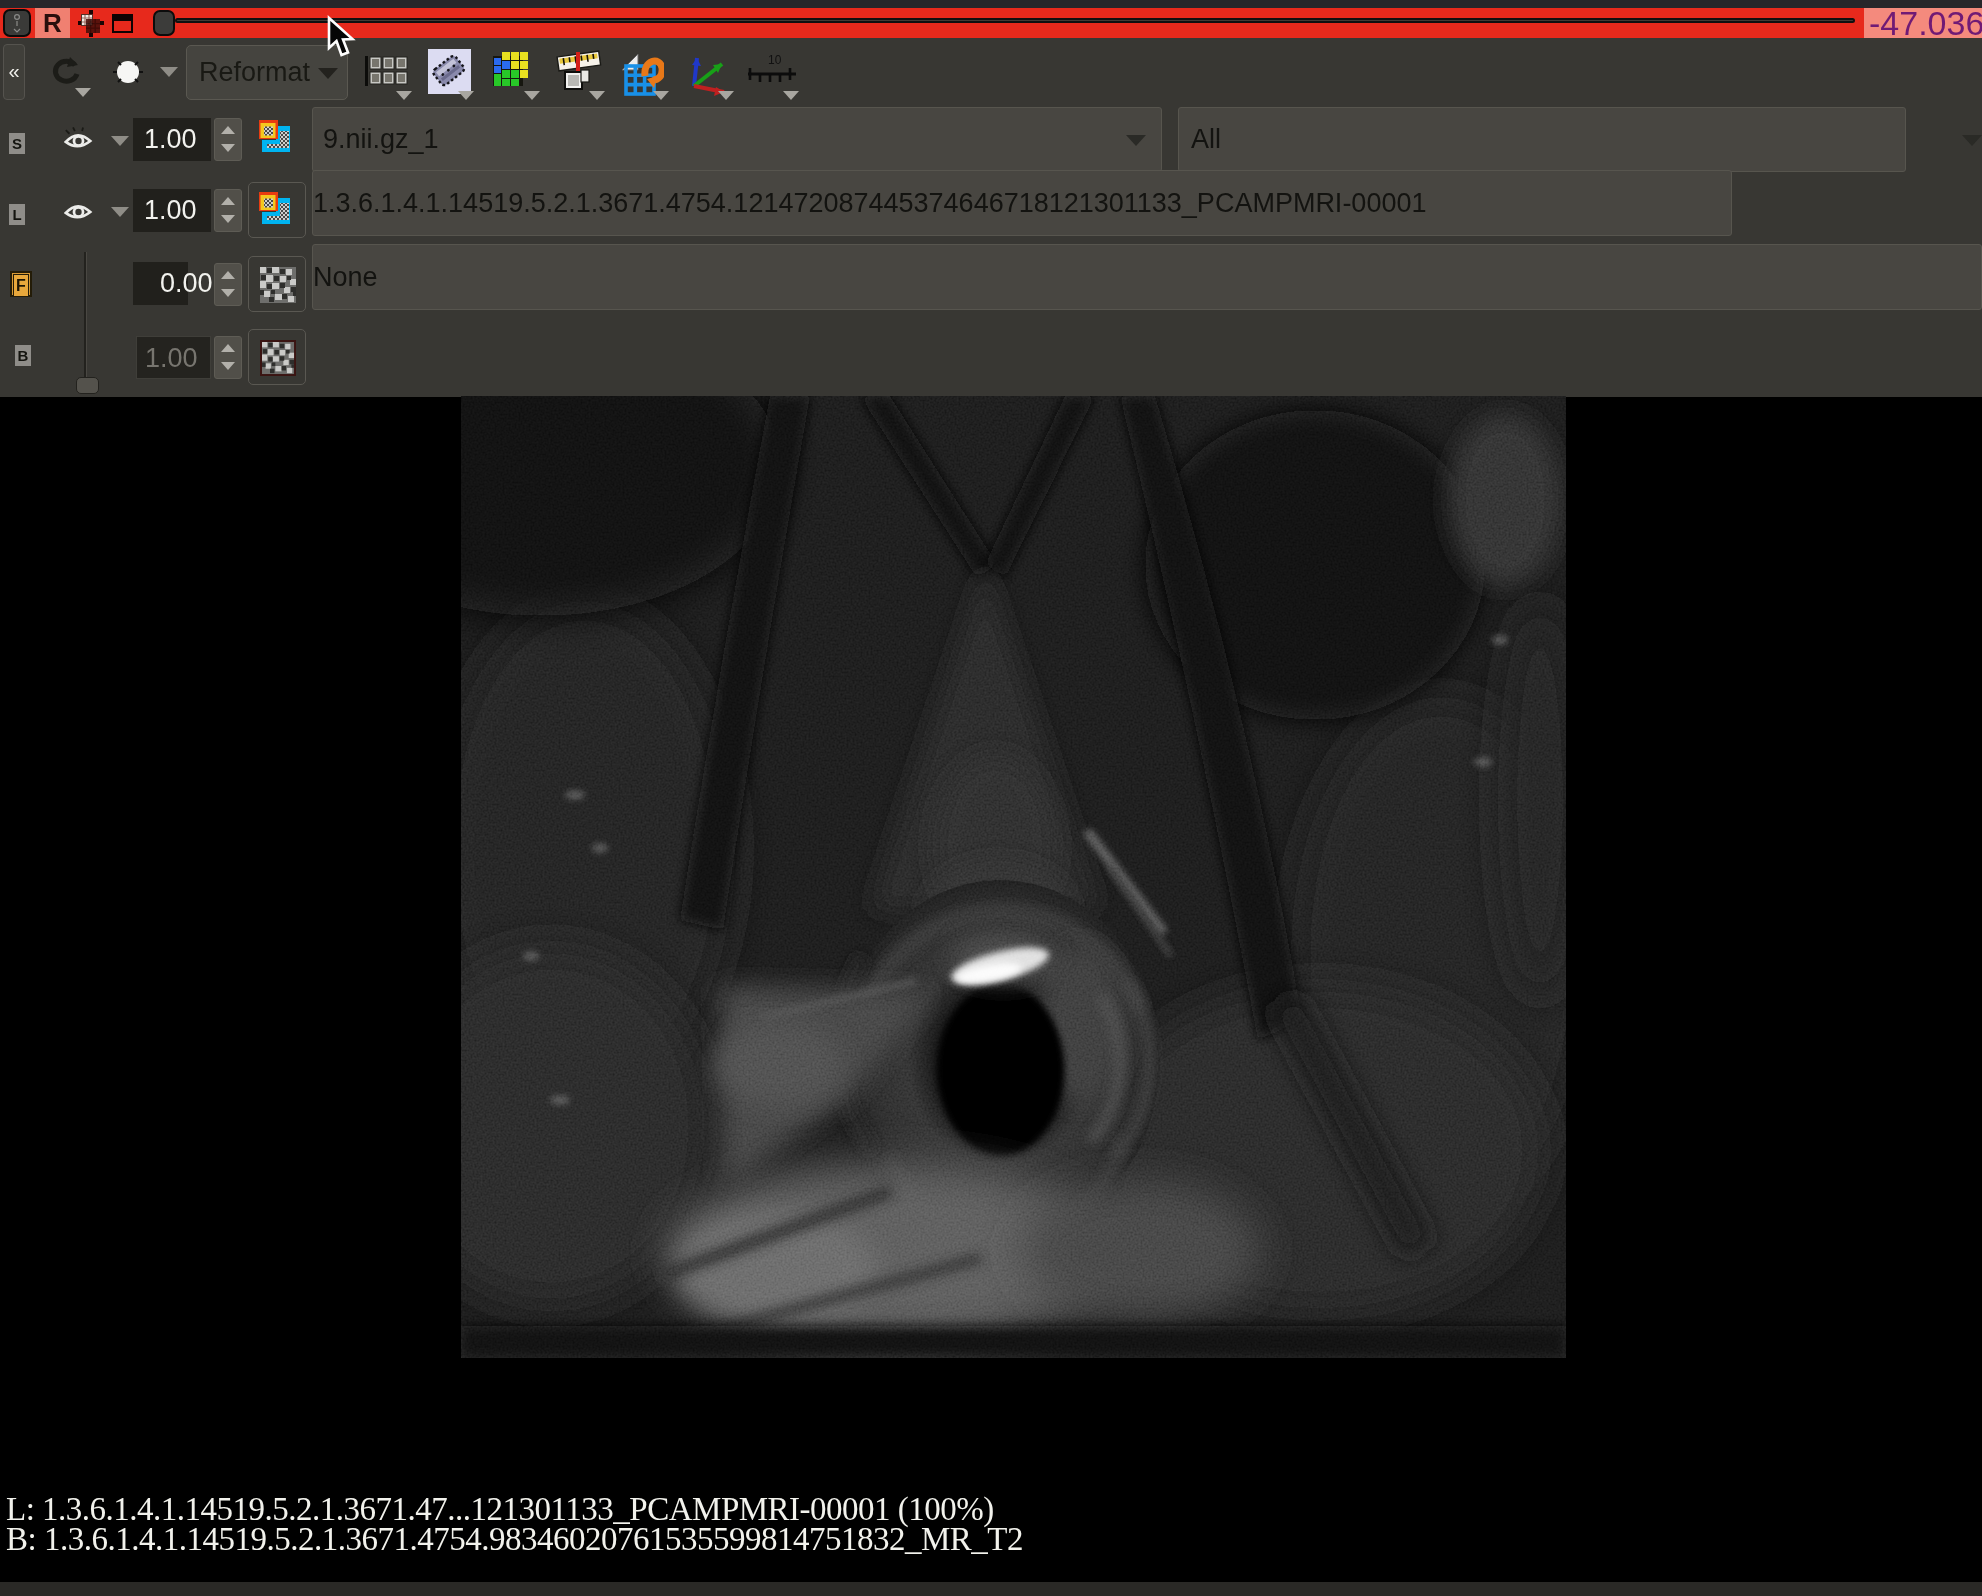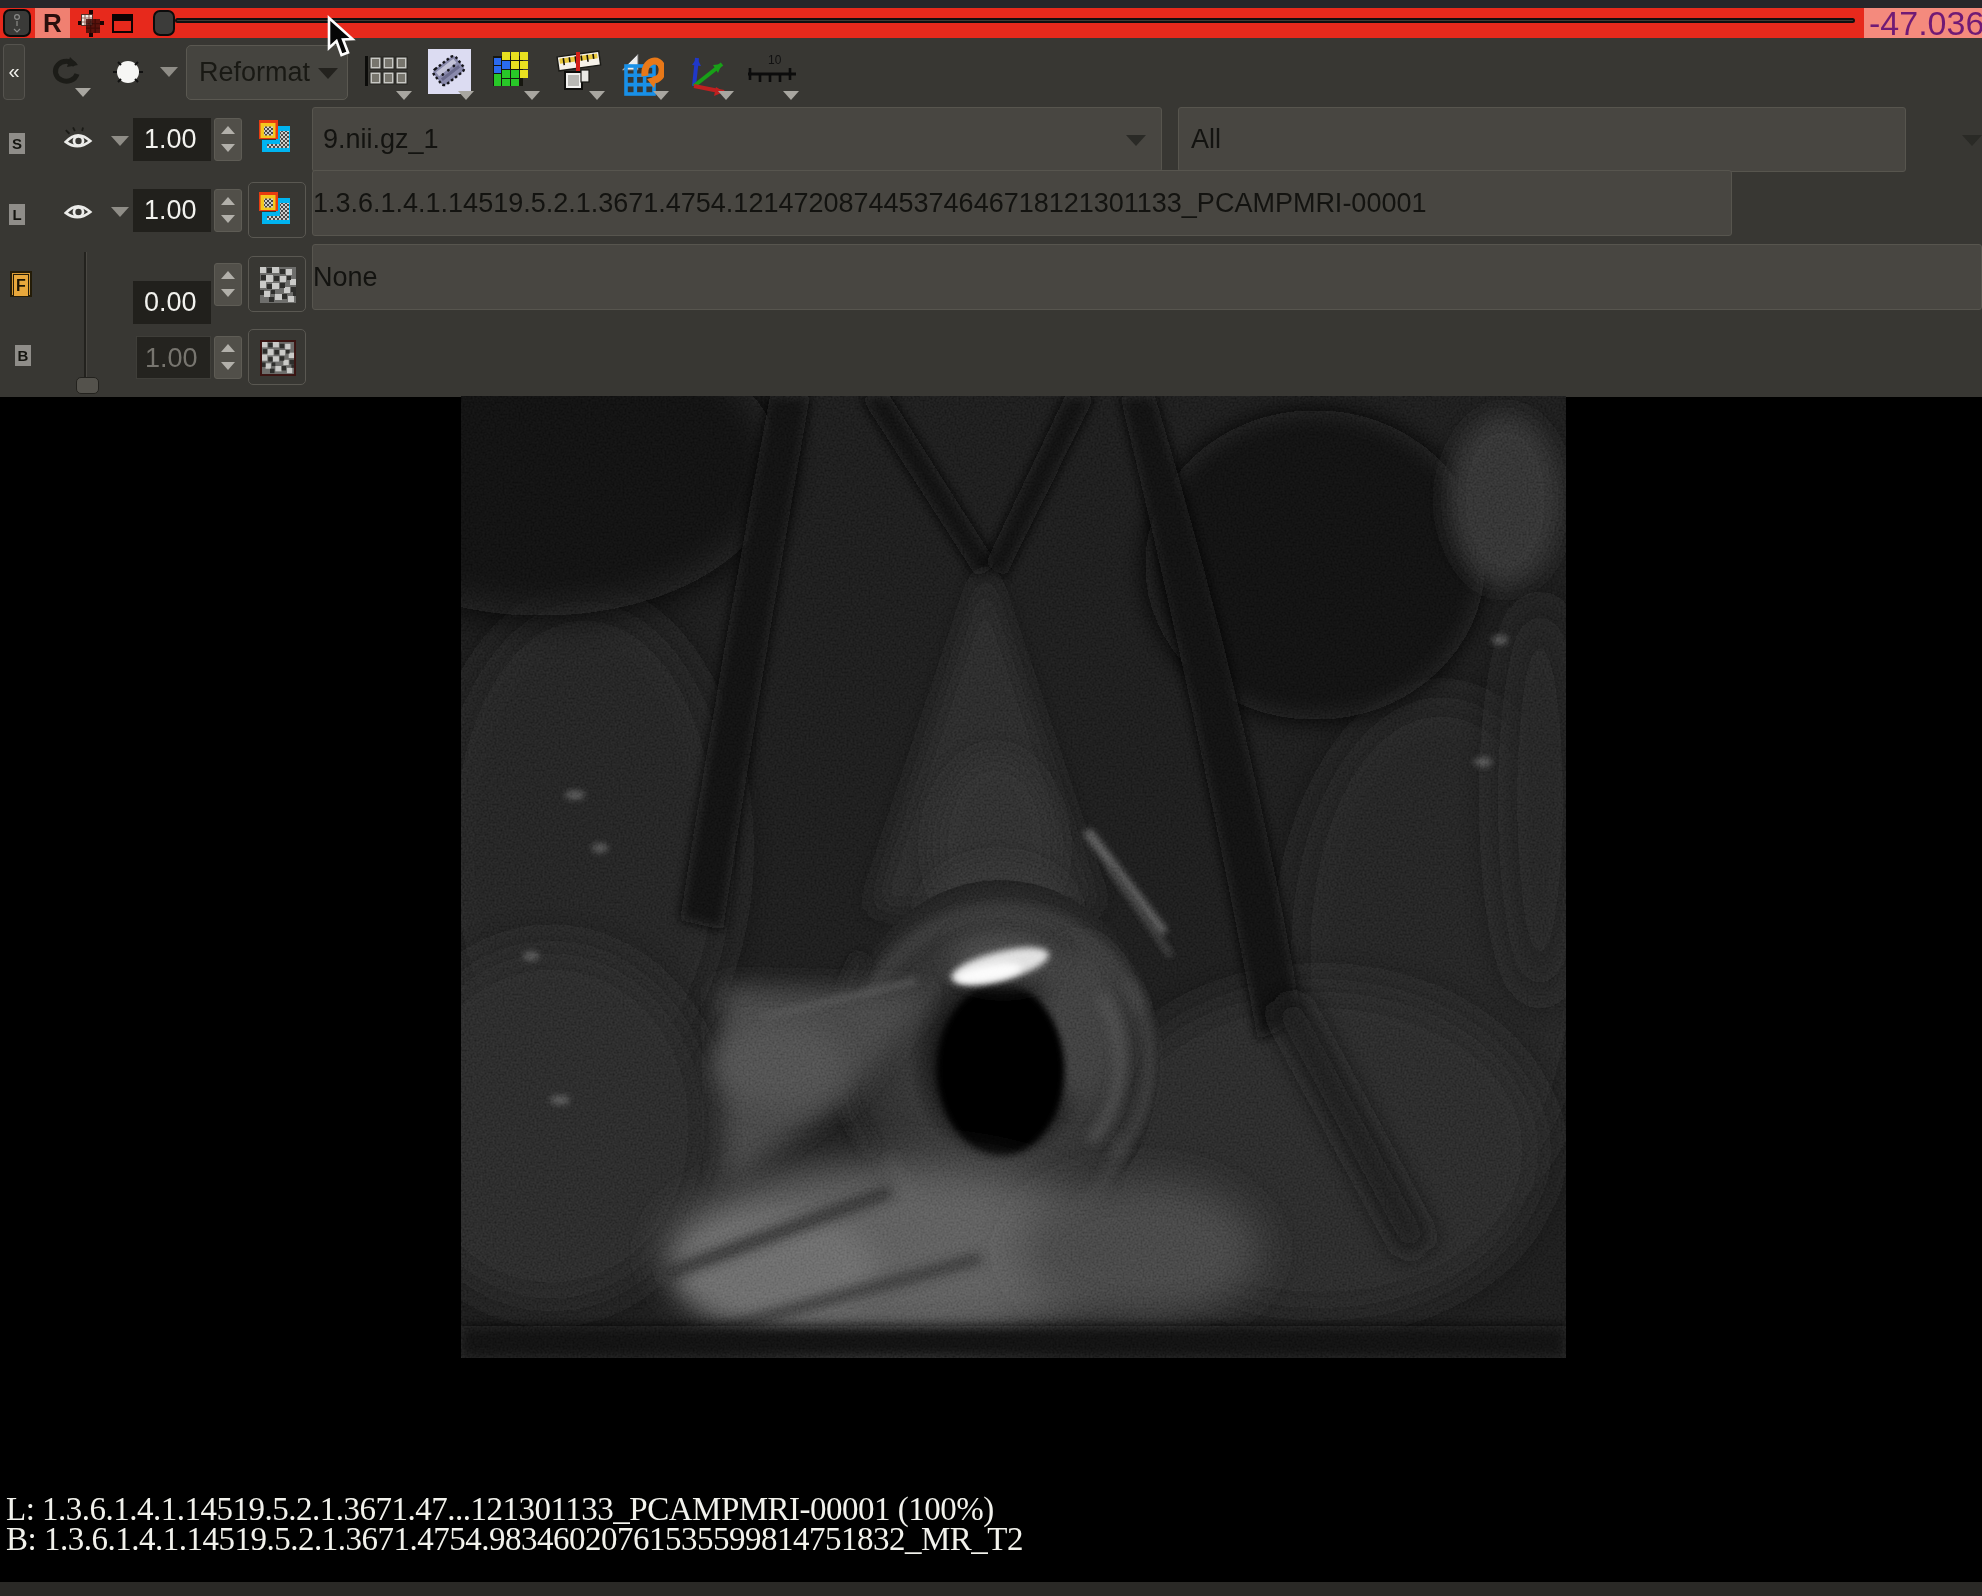--- a/index.html
+++ b/index.html
@@ -261,21 +261,21 @@
 <path d="M2 16 Q15 2 29 15 Q15 26 2 16 Z" fill="none" stroke="#ececea" stroke-width="3"></path>
 <circle cx="16" cy="15" r="5" fill="none" stroke="#ececea" stroke-width="3"></circle>
 </svg>
 <div class="abs ddarrow" style="left:111px;top:136px"></div>
 <div class="abs ddarrow" style="left:111px;top:207px"></div>
 
 <div class="abs spinfield" style="left:133px;top:118px;width:78px;height:43px;line-height:43px;padding-left:11px">1.00</div>
 <div class="abs spinbtns" style="left:214px;top:118px;width:28px;height:43px"></div>
 <div class="abs spinfield" style="left:133px;top:189px;width:78px;height:43px;line-height:43px;padding-left:11px">1.00</div>
 <div class="abs spinbtns" style="left:214px;top:189px;width:28px;height:43px"></div>
-<div class="abs spinfield" style="left:133px;top:281px;width:78px;height:43px;line-height:43px;padding-left:11px">0.00</div>
+<div class="abs spinfield" style="left:133px;top:262px;width:55px;height:43px;line-height:43px;padding-left:27px">0.00</div>
 <div class="abs spinbtns" style="left:214px;top:263px;width:28px;height:43px"></div>
 <div class="abs spinfield" style="left:136px;top:336px;width:75px;height:43px;line-height:43px;padding-left:8px;color:#77756f;background:#24231f;border:1px solid #3f3e39">1.00</div>
 <div class="abs spinbtns" style="left:214px;top:336px;width:28px;height:43px"></div>
 <svg class="abs" style="left:214px;top:118px" width="28" height="43" viewBox="0 0 28 43">
       <path d="M14 8 L21 16 H7 Z" fill="#b2b0aa"></path>
       <path d="M7 26 H21 L14 34 Z" fill="#b2b0aa"></path>
     </svg>
 <svg class="abs" style="left:214px;top:189px" width="28" height="43" viewBox="0 0 28 43">
       <path d="M14 8 L21 16 H7 Z" fill="#b2b0aa"></path>
       <path d="M7 26 H21 L14 34 Z" fill="#b2b0aa"></path>

